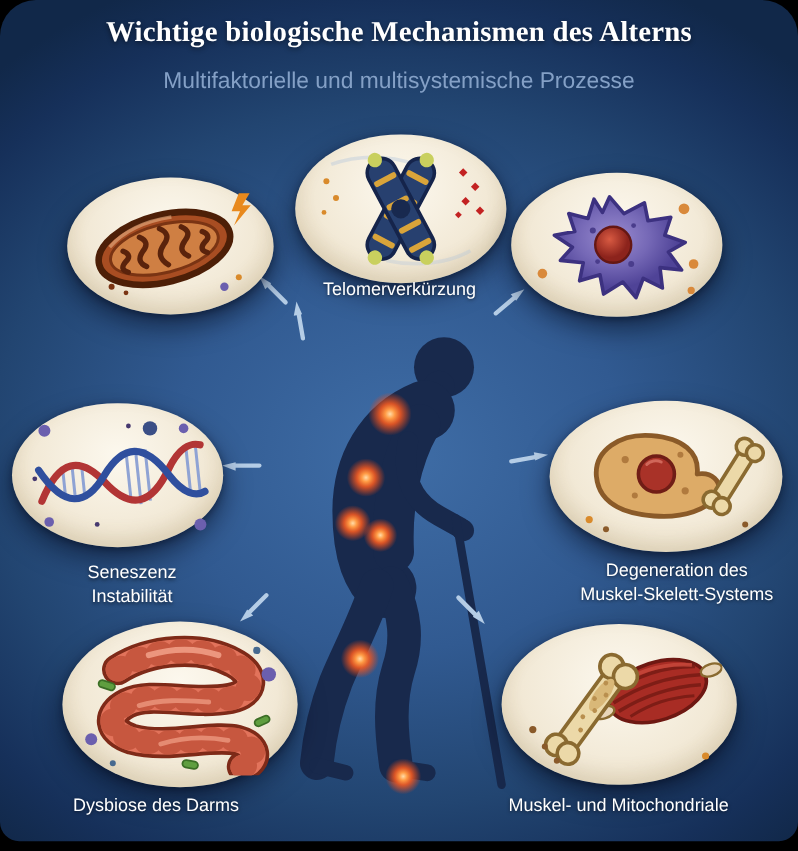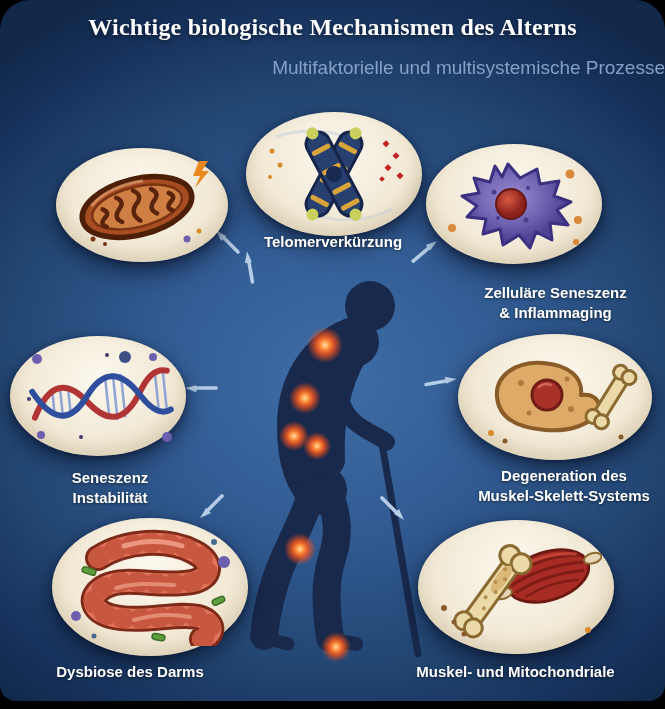--- a/index.html
+++ b/index.html
@@ -14,32 +14,32 @@
     background:
       radial-gradient(ellipse 500px 430px at 50% 54%,
         #3f6da6 0%, #315a91 38%, #224571 68%, #16305a 88%, #112849 100%);
   }
   .title {
     position:absolute; top:14px; left:0; width:100%; text-align:center;
     color:#ffffff; font-family:"Liberation Serif", serif; font-weight:bold;
     font-size:24px; letter-spacing:.2px; text-shadow:0 2px 4px rgba(0,0,0,.45);
   }
   .subtitle {
-    position:absolute; top:57px; left:0; width:100%; text-align:right;
+    position:absolute; top:57px; left:0; width:100%; text-align:center;
     color:#84a0c6; font-size:19px;
   }
   .oval {
     position:absolute; border-radius:50%;
     background: radial-gradient(ellipse at 50% 36%, #fcf8ee 0%, #f2e9d6 58%, #e2d3b6 100%);
     box-shadow: 0 10px 22px rgba(3,10,28,.55), 0 2px 6px rgba(3,10,28,.4),
                 inset 0 -8px 16px rgba(120,96,52,.14);
     display:flex; align-items:center; justify-content:center;
   }
   .label {
-    position:absolute; color:#ffffff; font-weight:bold; font-size:15px;
+    position:absolute; color:#ffffff; font-weight:normal; font-size:15px;
     line-height:1.34; text-align:center; white-space:pre-line;
     text-shadow:0 1px 3px rgba(0,0,0,.55);
   }
   .arrow { position:absolute; width:36px; height:36px; }
   svg { display:block; }
 </style>
 </head>
 <body>
 
 <div id="canvas">
@@ -202,22 +202,20 @@
         <circle cx="56" cy="40" r="2.5" fill="#4a3d8c"></circle>
         <circle cx="88" cy="68" r="2.5" fill="#4a3d8c"></circle>
         <circle cx="60" cy="66" r="2" fill="#4a3d8c"></circle>
         <circle cx="90" cy="36" r="2" fill="#4a3d8c"></circle>
         <circle cx="132" cy="22" r="4.5" fill="#d9893a"></circle>
         <circle cx="140" cy="68" r="4" fill="#d9893a"></circle>
         <circle cx="14" cy="76" r="4" fill="#d9893a"></circle>
         <circle cx="138" cy="90" r="3" fill="#d9893a"></circle>
       </svg>
     </div>
-    <div class="label" style="left:468px;top:283px;width:175px">Zelluläre Seneszenz
-&amp; Inflammaging</div>
 
     <div class="oval" style="left:10px;top:336px;width:176px;height:120px">
       <svg width="154" height="102" viewBox="0 0 154 102">
         <g transform="rotate(-6 77 51)">
           <g stroke="#8fa3d4" stroke-width="2.5">
             <line x1="32" y1="44" x2="32" y2="62"></line>
             <line x1="40" y1="40" x2="40" y2="66"></line>
             <line x1="48" y1="41" x2="48" y2="65"></line>
             <line x1="86" y1="32" x2="86" y2="74"></line>
             <line x1="94" y1="30" x2="94" y2="77"></line>

